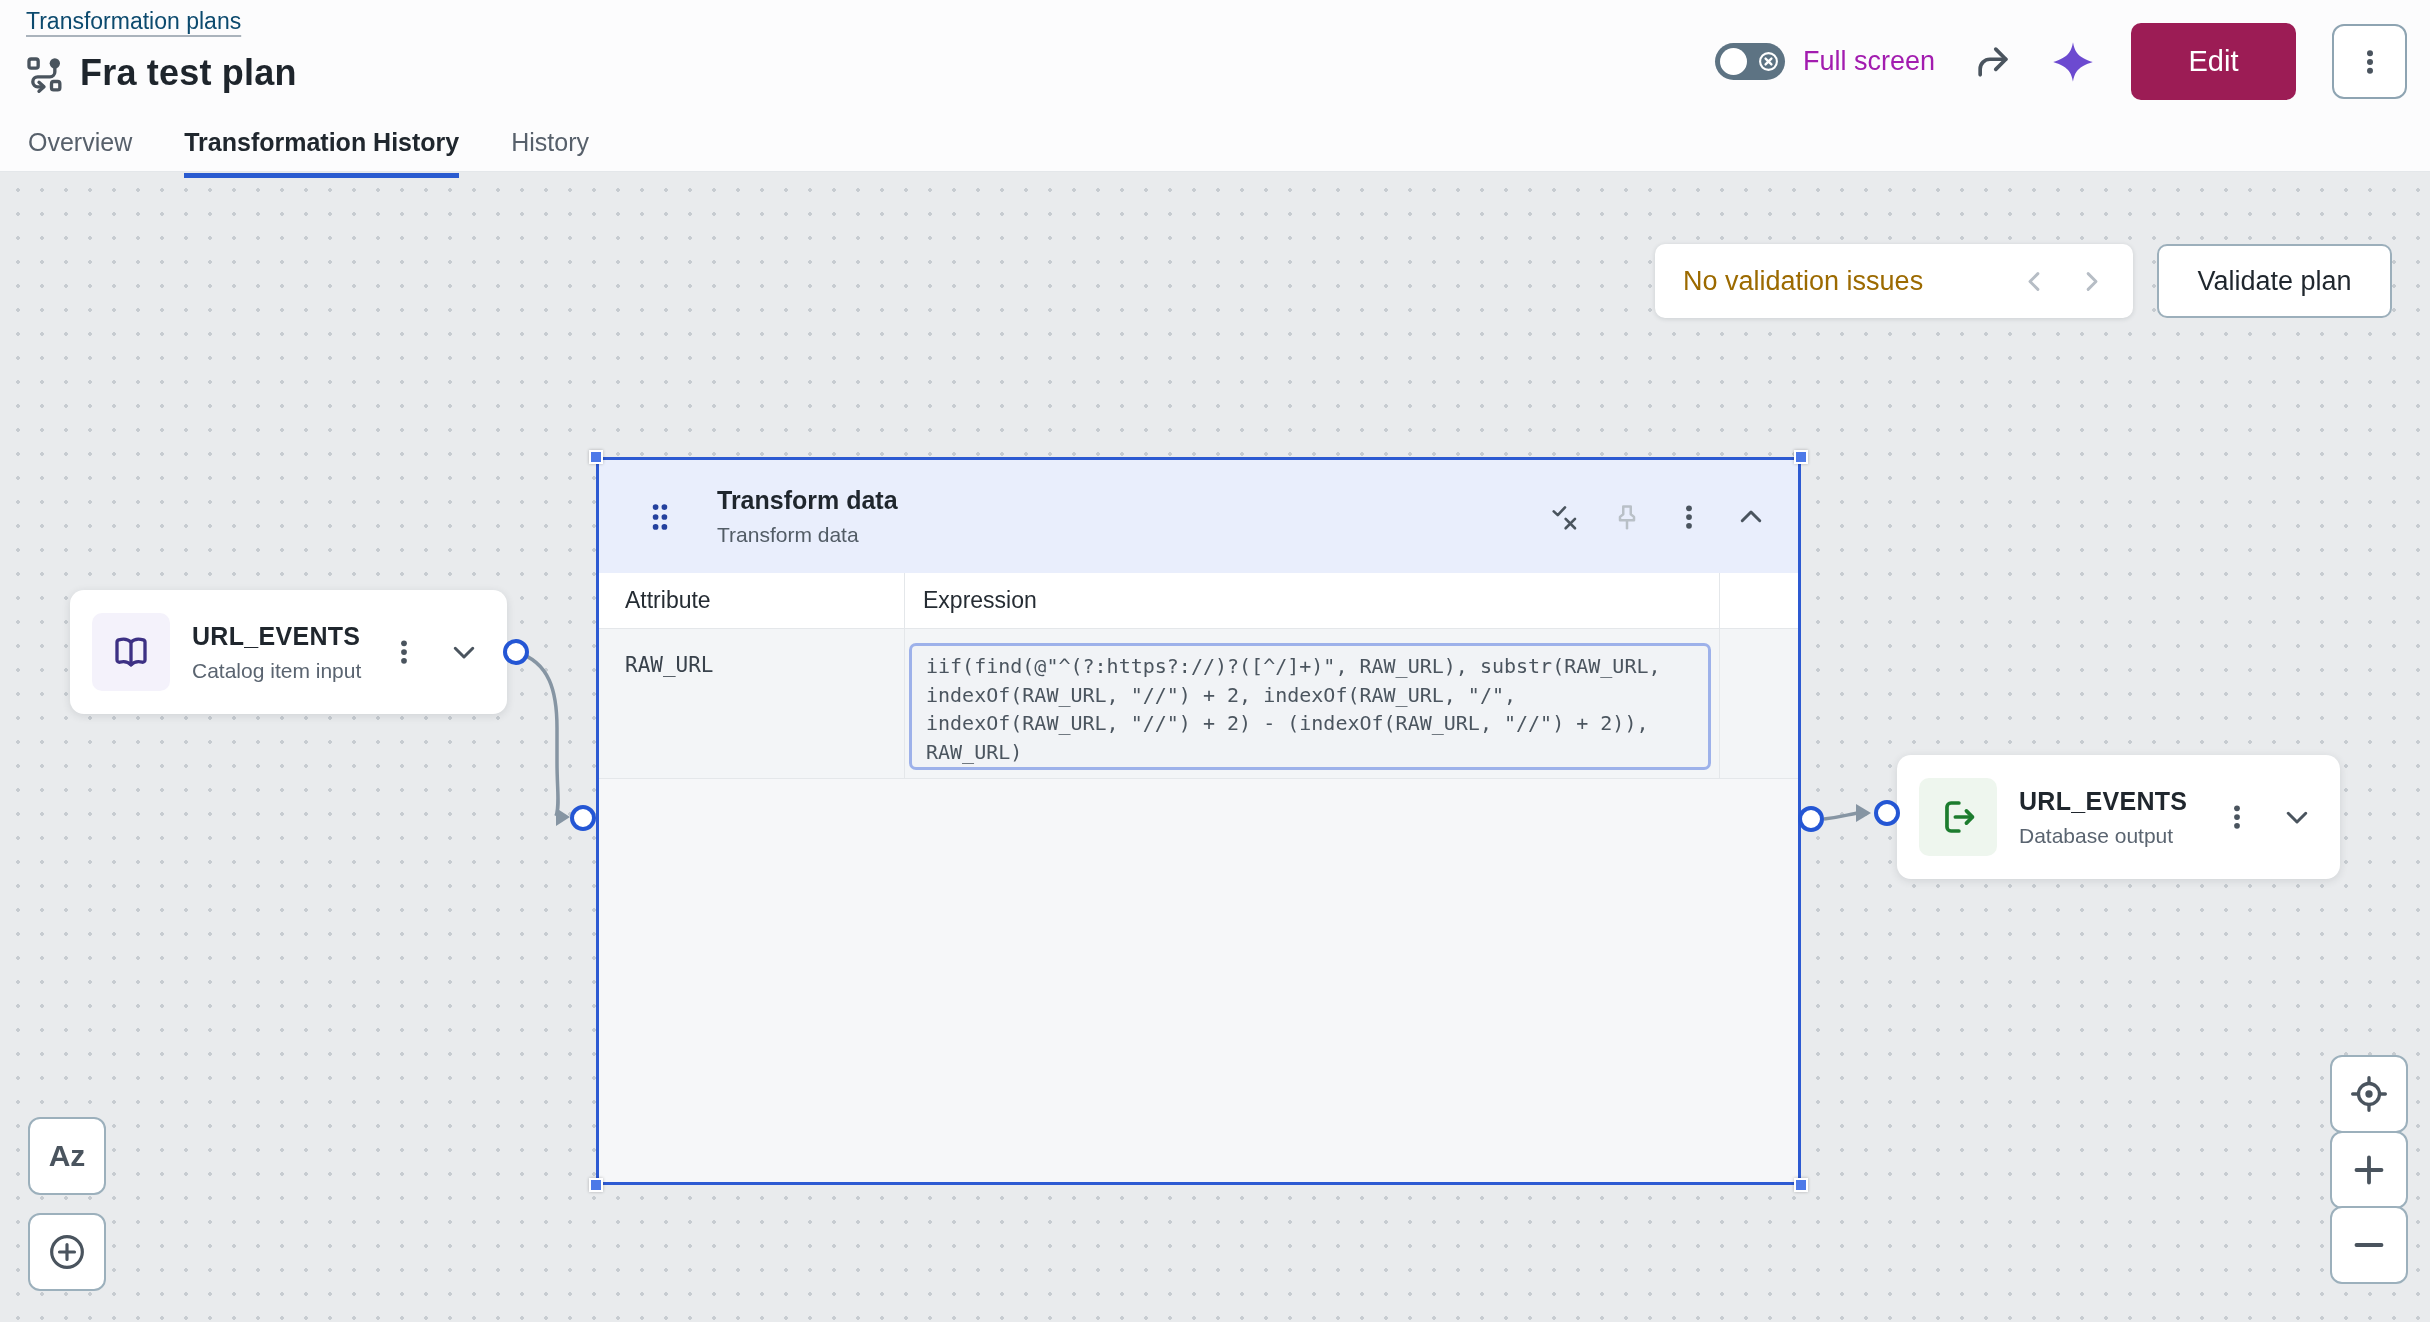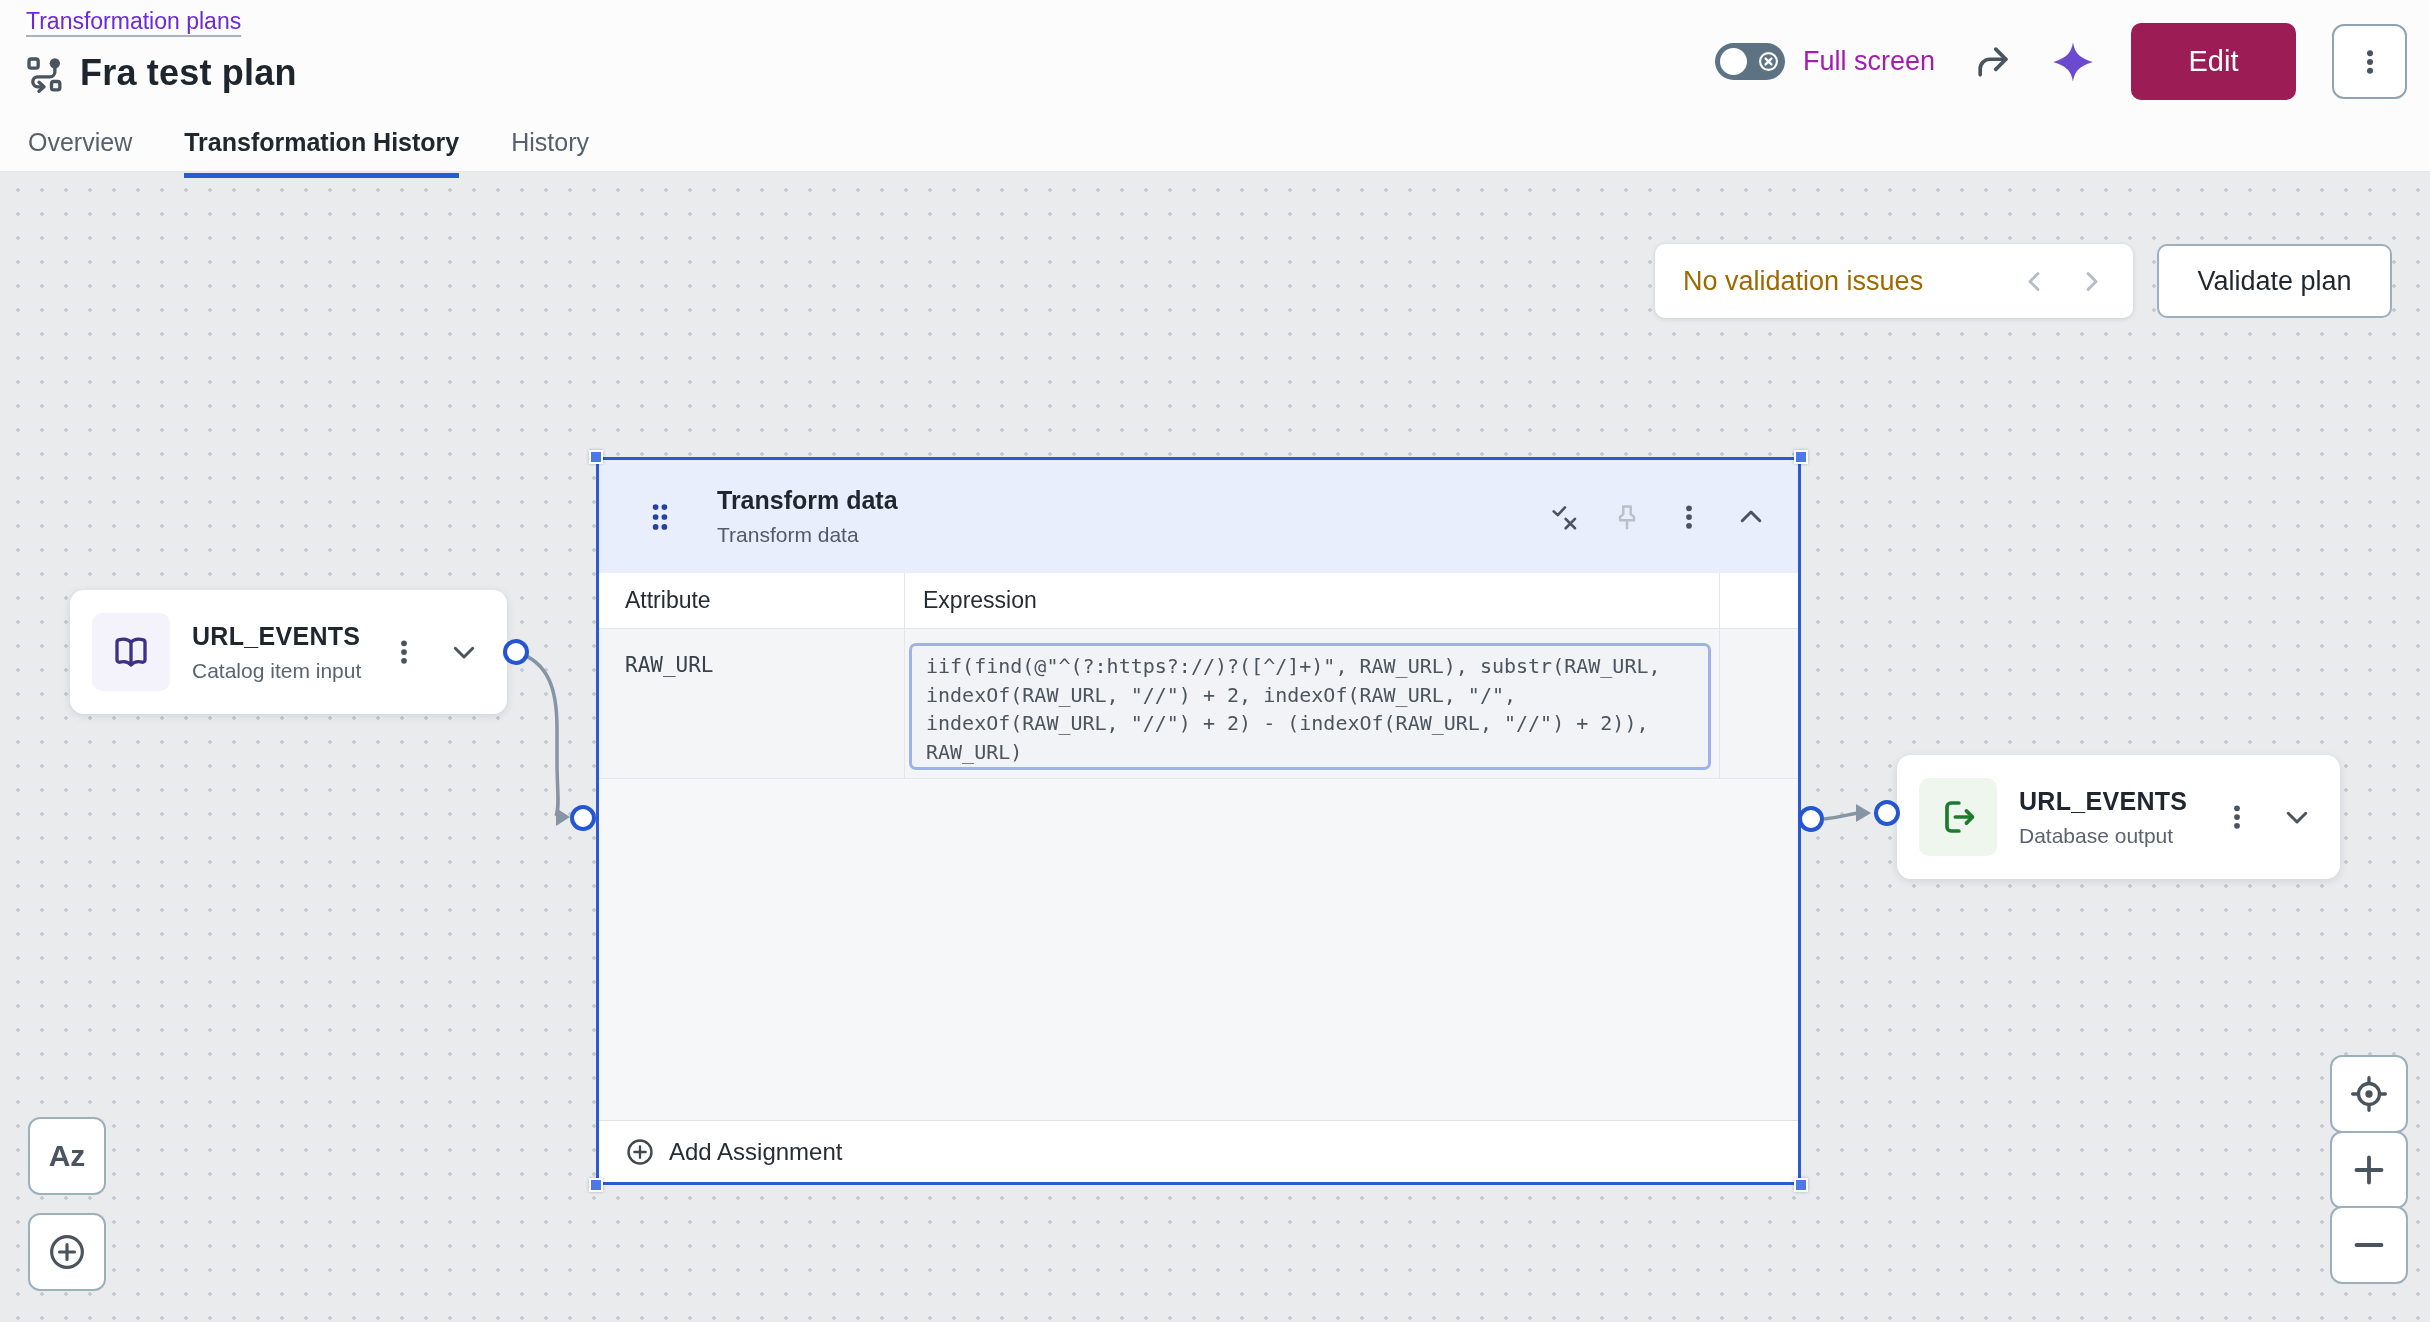--- a/index.html
+++ b/index.html
@@ -3,21 +3,21 @@
 <meta charset="utf-8">
 <style>
   * { box-sizing: border-box; margin: 0; padding: 0; }
   html,body { background:#e9ebed; }
   body { font-family: "Liberation Sans", sans-serif; color:#20272e; }
   .screen { position:relative; width:2430px; height:1322px; overflow:hidden; background:#e9ebed; }
 
   
   .page-header { position:absolute; left:0; top:0; width:2430px; height:172px;
     background:#fcfcfd; border-bottom:1px solid #e4e7ea; z-index:10; }
-  .breadcrumb { position:absolute; left:26px; top:8px; font-size:23px; color:#6d28d9;
+  .breadcrumb { position:absolute; left:26px; top:8px; font-size:23px; color:#0c4a6e;
     text-decoration:underline; text-decoration-color:#aab3bc; text-decoration-thickness:2px;
     text-underline-offset:6px; cursor:pointer; }
   .title-row { position:absolute; left:24px; top:52px; display:flex; align-items:flex-end; gap:16px; }
   .title-row svg { width:40px; height:40px; color:#4a545e; }
   .page-title { font-size:36px; font-weight:700; color:#1e252c; letter-spacing:.2px; }
   .tabs { position:absolute; left:28px; top:128px; display:flex; gap:52px; }
   .tab { font-size:25px; color:#57606b; padding-bottom:16px; border-bottom:5px solid transparent; cursor:pointer; }
   .tab.active { color:#20272e; font-weight:700; border-bottom-color:#2a5bd0; }
   .header-actions { position:absolute; right:23px; top:23px; height:77px; display:flex; align-items:center; gap:36px; }
   .toggle-group { display:flex; align-items:center; gap:18px; }
@@ -292,27 +292,20 @@
           <div class="expr-box">iif(find(@"^(?:https?://)?([^/]+)", RAW_URL), substr(RAW_URL,
 indexOf(RAW_URL, "//") + 2, indexOf(RAW_URL, "/",
 indexOf(RAW_URL, "//") + 2) - (indexOf(RAW_URL, "//") + 2)),
 RAW_URL)</div>
         </div>
         <div></div>
       </div>
 
       <div class="t-filler"></div>
 
-      <div class="tn-footer">
-        <svg viewBox="0 0 24 24" fill="none" stroke="currentColor" stroke-width="1.9" stroke-linecap="round">
-          <circle cx="12" cy="12" r="9.2"></circle>
-            <path d="M12 7.5v9M7.5 12h9"></path>
-        </svg>
-        <span class="add-label">Add Assignment</span>
-      </div>
     </div>
     <div class="port" style="left:570px; top:633px;"></div>
     <div class="port" style="left:1798px; top:634px;"></div>
 
     <div class="port" style="left:1874px; top:628px;"></div>
     <div class="node-card" style="left:1897px; top:583px; width:443px;">
       <div class="node-icon icon-db">
         <svg viewBox="0 0 24 24" fill="none" stroke="currentColor" stroke-width="2.1" stroke-linecap="round" stroke-linejoin="round">
           <path d="M12.5 4H8a2.3 2.3 0 0 0-2.3 2.3v11.4A2.3 2.3 0 0 0 8 20h4.5"></path>
           <path d="M10.5 12h9.5"></path>

